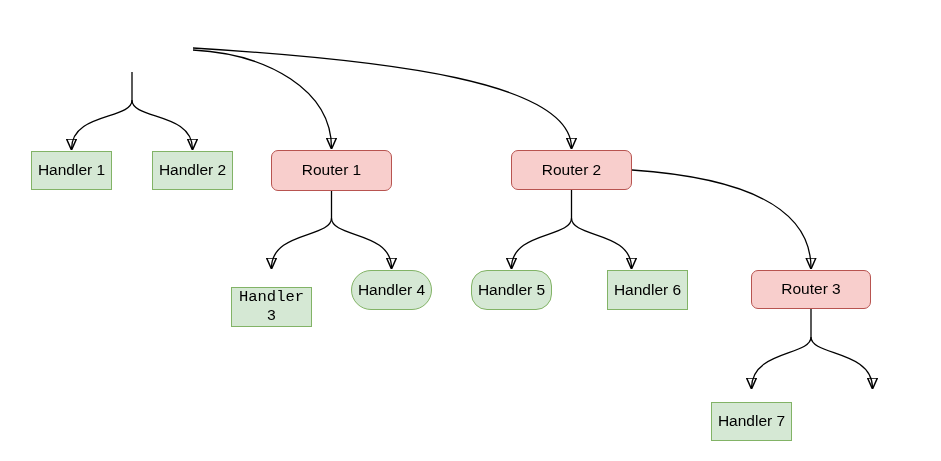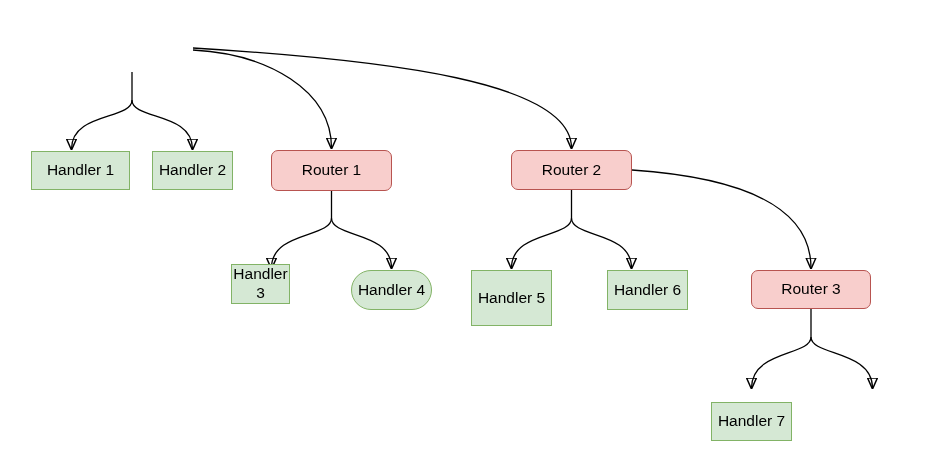--- a/index.html
+++ b/index.html
@@ -67,45 +67,45 @@
     <path d="M571.5,218 C571.5,238 631.5,231 631.5,268" marker-end="url(#arrowhead)"></path>
 
     <path d="M632,170 C720,176 811,198 811,268" marker-end="url(#arrowhead)"></path>
 
     <path d="M811,309 L811,337"></path>
     <path d="M811,337 C811,356 751.5,350 751.5,388" marker-end="url(#arrowhead)"></path>
     <path d="M811,337 C811,356 872.5,350 872.5,388" marker-end="url(#arrowhead)"></path>
   </svg>
 
 
-  <div class="node handler" style="left:31px; top:151px; width:99px; height:39px;">
+  <div class="node handler" style="left:31px; top:151px; width:81px; height:39px;">
     <span>Handler 1</span>
   </div>
 
   <div class="node handler" style="left:152px; top:151px; width:81px; height:39px;">
     <span>Handler 2</span>
   </div>
 
   <div class="node router" style="left:271px; top:150px; width:121px; height:41px;">
     <span>Router 1</span>
   </div>
 
   <div class="node router" style="left:511px; top:150px; width:121px; height:40px;">
     <span>Router 2</span>
   </div>
 
-  <div class="node handler" style="left:231px; top:264px; width:59px; height:40px;">
+  <div class="node handler" style="left:231px; top:287px; width:81px; height:40px;font-family:Liberation Mono, monospace;">
     <span>Handler 3</span>
   </div>
 
   <div class="node handler" style="left:351px; top:270px; width:81px; height:40px;border-radius:20px;">
     <span>Handler 4</span>
   </div>
 
-  <div class="node handler" style="left:471px; top:270px; width:81px; height:56px;">
+  <div class="node handler" style="left:471px; top:270px; width:81px; height:40px;border-radius:16px;">
     <span>Handler 5</span>
   </div>
 
   <div class="node handler" style="left:591px; top:270px; width:81px; height:40px;margin-left:16px;">
     <span>Handler 6</span>
   </div>
 
   <div class="node router" style="left:751px; top:270px; width:120px; height:39px;">
     <span>Router 3</span>
   </div>

